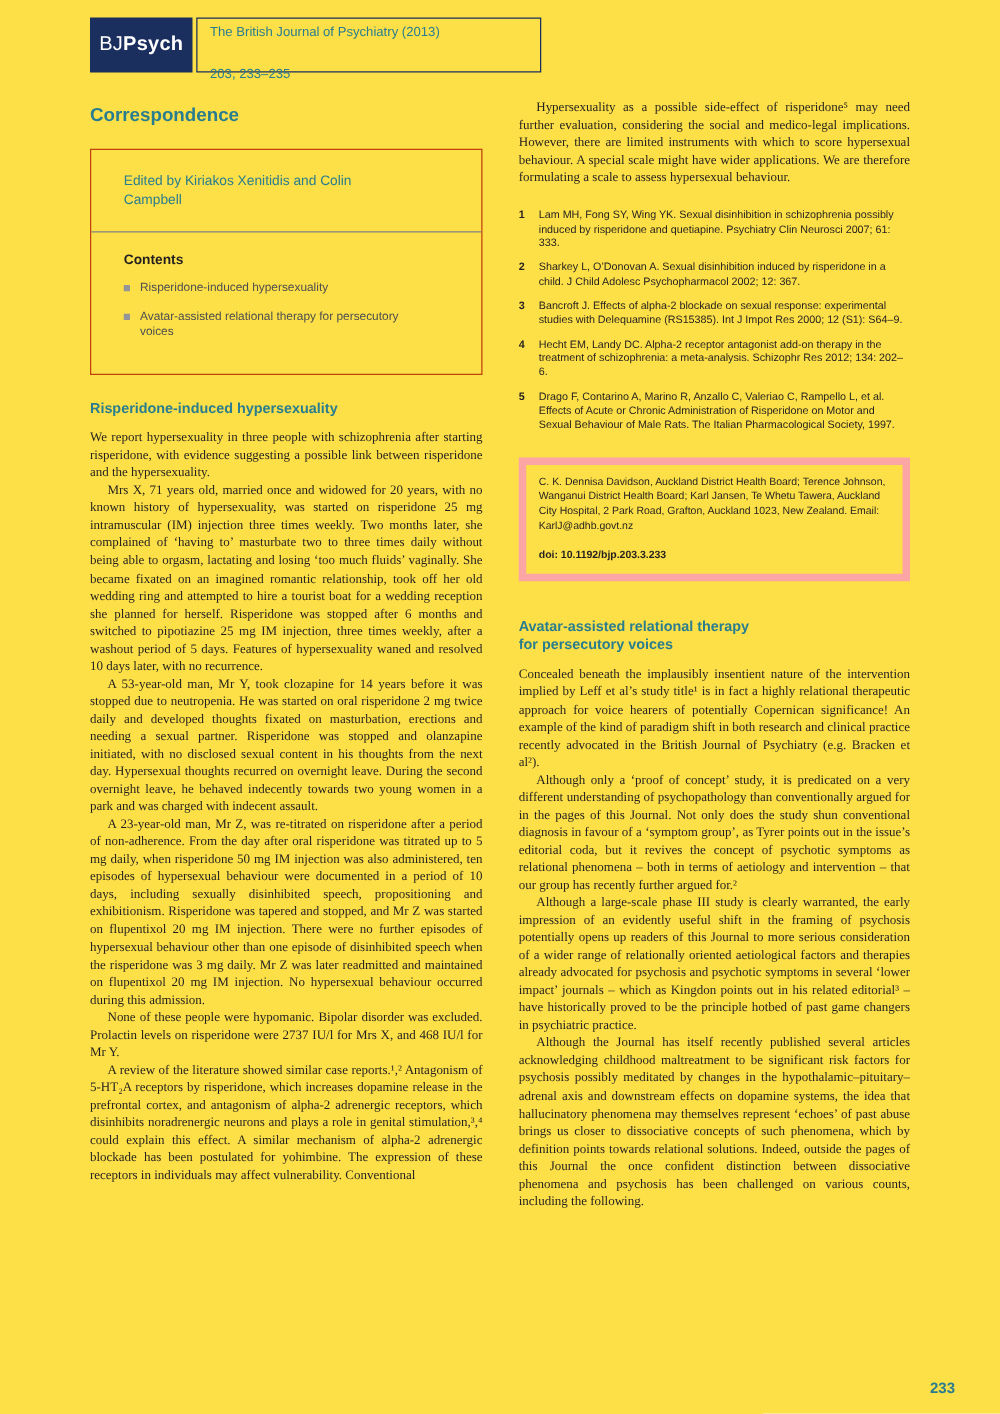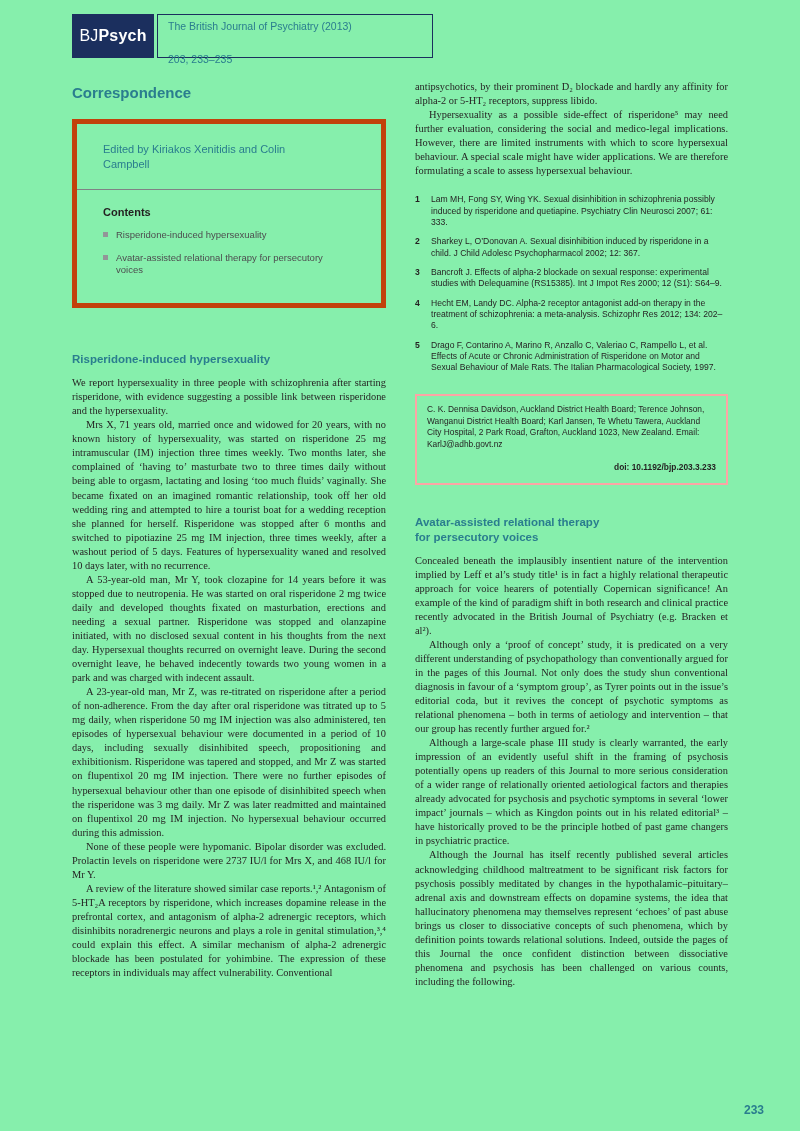--- a/index.html
+++ b/index.html
@@ -8,21 +8,21 @@
     width:800px; height:1131px;
     font-family:"Liberation Serif", serif;
     color:#231f20;
     position:relative;
   }
   .page {
     width:800px; height:1131px;
     padding:14px 38px 18px 72px;
     position:relative;
     overflow:hidden;
-    background:#86efac;
+    background:#fde047;
   }
   
   .hdr { display:flex; align-items:stretch; gap:3px; height:44px; }
   .logo {
     background:#1b2f5e; color:#fff;
     width:82px; flex:none;
     display:flex; align-items:center; justify-content:center;
     font-family:"Liberation Sans", sans-serif; font-size:16px;
     letter-spacing:0.2px;
   }
@@ -43,23 +43,23 @@
     grid-template-columns:314px 313px;
     column-gap:29px;
   }
   h1.corr-title {
     font-family:Liberation Sans, sans-serif;
     color:#2a7d8e; font-size:15px; font-weight:700;
     margin:4px 0 18px 0;
   }
   
   .contents-box {
-    border:5px solid #c2410c;
+    border:1px solid #c2410c;
     padding:18px 16px 16px 26px;
-    margin-bottom:44px;
+    margin-bottom:20px;
   }
   .edited-by {
     font-family:"Liberation Sans", sans-serif;
     color:#2a7d8e; font-size:11px; line-height:1.4;
     max-width:210px; margin-bottom:16px;
   }
   .cbox-divider { border:none; border-top:1px solid #808285; margin:0 -16px 0 -26px; }
   .contents-title {
     font-family:"Liberation Sans", sans-serif;
     font-weight:700; font-size:11px; color:#231f20;
@@ -85,27 +85,27 @@
   ol.refs { list-style:none; margin:16px 0 20px 0; }
   ol.refs li {
     display:flex;
     font-family:"Liberation Sans", sans-serif;
     font-size:8.6px; line-height:1.32; color:#231f20;
     margin-bottom:8px; text-align:left;
   }
   .refnum { font-weight:700; width:16px; flex:none; }
   
   .author-box {
-    border:2px solid #fca5a5;
+    border:6px solid #fca5a5;
     padding:8px 10px 9px 10px;
     font-family:"Liberation Sans", sans-serif;
     font-size:8.4px; line-height:1.4; color:#231f20;
     margin-bottom:30px;
   }
-  .author-box .doi { font-weight:700; margin-top:11px;text-align:right; }
+  .author-box .doi { font-weight:700; margin-top:11px; }
   .art2-head { margin-top:0; margin-bottom:10px; max-width:200px; }
   
   .pagenum {
     position:absolute; right:36px; bottom:14px;
     font-family:"Liberation Sans", sans-serif;
     color:#2a7d8e; font-size:12px; font-weight:700;
   }
 </style>
 </head>
 <body>
@@ -147,21 +147,20 @@
       <h2 class="art-title">Risperidone-induced hypersexuality</h2>
       <p class="body">We report hypersexuality in three people with schizophrenia after starting risperidone, with evidence suggesting a possible link between risperidone and the hypersexuality.</p>
       <p class="body indent">Mrs X, 71 years old, married once and widowed for 20 years, with no known history of hypersexuality, was started on risperidone 25 mg intramuscular (IM) injection three times weekly. Two months later, she complained of ‘having to’ masturbate two to three times daily without being able to orgasm, lactating and losing ‘too much fluids’ vaginally. She became fixated on an imagined romantic relationship, took off her old wedding ring and attempted to hire a tourist boat for a wedding reception she planned for herself. Risperidone was stopped after 6 months and switched to pipotiazine 25 mg IM injection, three times weekly, after a washout period of 5 days. Features of hypersexuality waned and resolved 10 days later, with no recurrence.</p>
       <p class="body indent">A 53-year-old man, Mr Y, took clozapine for 14 years before it was stopped due to neutropenia. He was started on oral risperidone 2 mg twice daily and developed thoughts fixated on masturbation, erections and needing a sexual partner. Risperidone was stopped and olanzapine initiated, with no disclosed sexual content in his thoughts from the next day. Hypersexual thoughts recurred on overnight leave. During the second overnight leave, he behaved indecently towards two young women in a park and was charged with indecent assault.</p>
       <p class="body indent">A 23-year-old man, Mr Z, was re-titrated on risperidone after a period of non-adherence. From the day after oral risperidone was titrated up to 5 mg daily, when risperidone 50 mg IM injection was also administered, ten episodes of hypersexual behaviour were documented in a period of 10 days, including sexually disinhibited speech, propositioning and exhibitionism. Risperidone was tapered and stopped, and Mr Z was started on flupentixol 20 mg IM injection. There were no further episodes of hypersexual behaviour other than one episode of disinhibited speech when the risperidone was 3 mg daily. Mr Z was later readmitted and maintained on flupentixol 20 mg IM injection. No hypersexual behaviour occurred during this admission.</p>
       <p class="body indent">None of these people were hypomanic. Bipolar disorder was excluded. Prolactin levels on risperidone were 2737 IU/l for Mrs X, and 468 IU/l for Mr Y.</p>
       <p class="body indent">A review of the literature showed similar case reports.¹,² Antagonism of 5-HT₂A receptors by risperidone, which increases dopamine release in the prefrontal cortex, and antagonism of alpha-2 adrenergic receptors, which disinhibits noradrenergic neurons and plays a role in genital stimulation,³,⁴ could explain this effect. A similar mechanism of alpha-2 adrenergic blockade has been postulated for yohimbine. The expression of these receptors in individuals may affect vulnerability. Conventional</p>
     </div>
 
     <div class="col-right">
-      <p class="body">antipsychotics, by their prominent D₂ blockade and hardly any affinity for alpha-2 or 5-HT₂ receptors, suppress libido.</p>
       <p class="body indent">Hypersexuality as a possible side-effect of risperidone⁵ may need further evaluation, considering the social and medico-legal implications. However, there are limited instruments with which to score hypersexual behaviour. A special scale might have wider applications. We are therefore formulating a scale to assess hypersexual behaviour.</p>
 
       <ol class="refs">
         <li>
           <span class="refnum">1</span>
           <span>Lam MH, Fong SY, Wing YK. Sexual disinhibition in schizophrenia possibly induced by risperidone and quetiapine. Psychiatry Clin Neurosci 2007; 61: 333.</span>
         </li>
         <li>
           <span class="refnum">2</span>
           <span>Sharkey L, O’Donovan A. Sexual disinhibition induced by risperidone in a child. J Child Adolesc Psychopharmacol 2002; 12: 367.</span>

